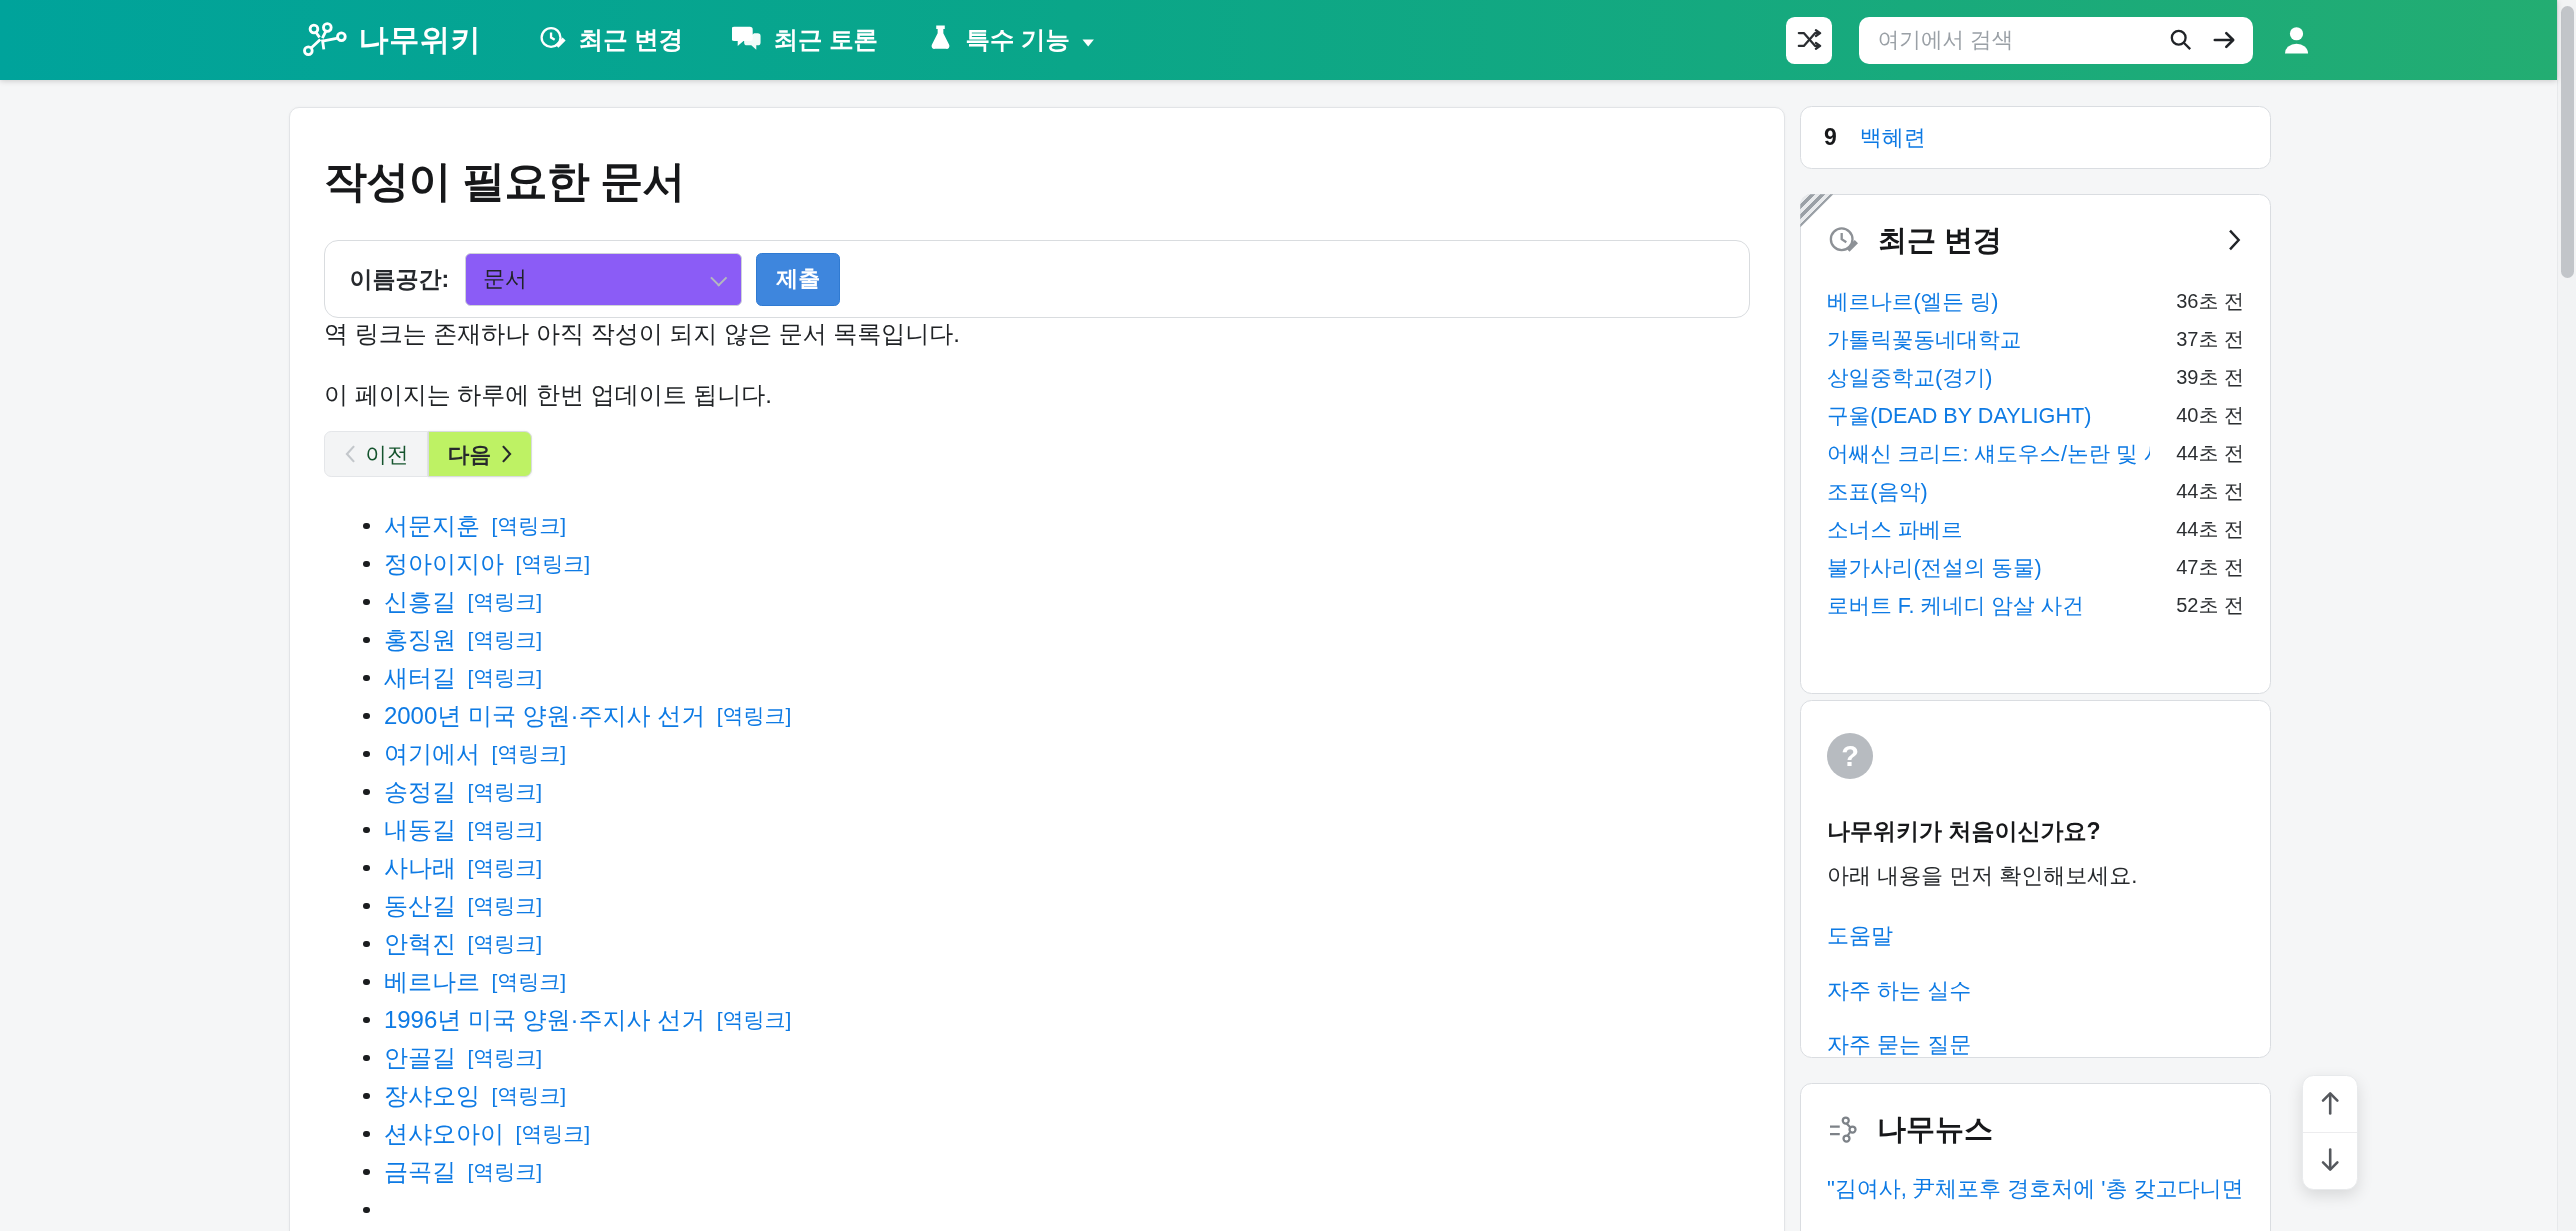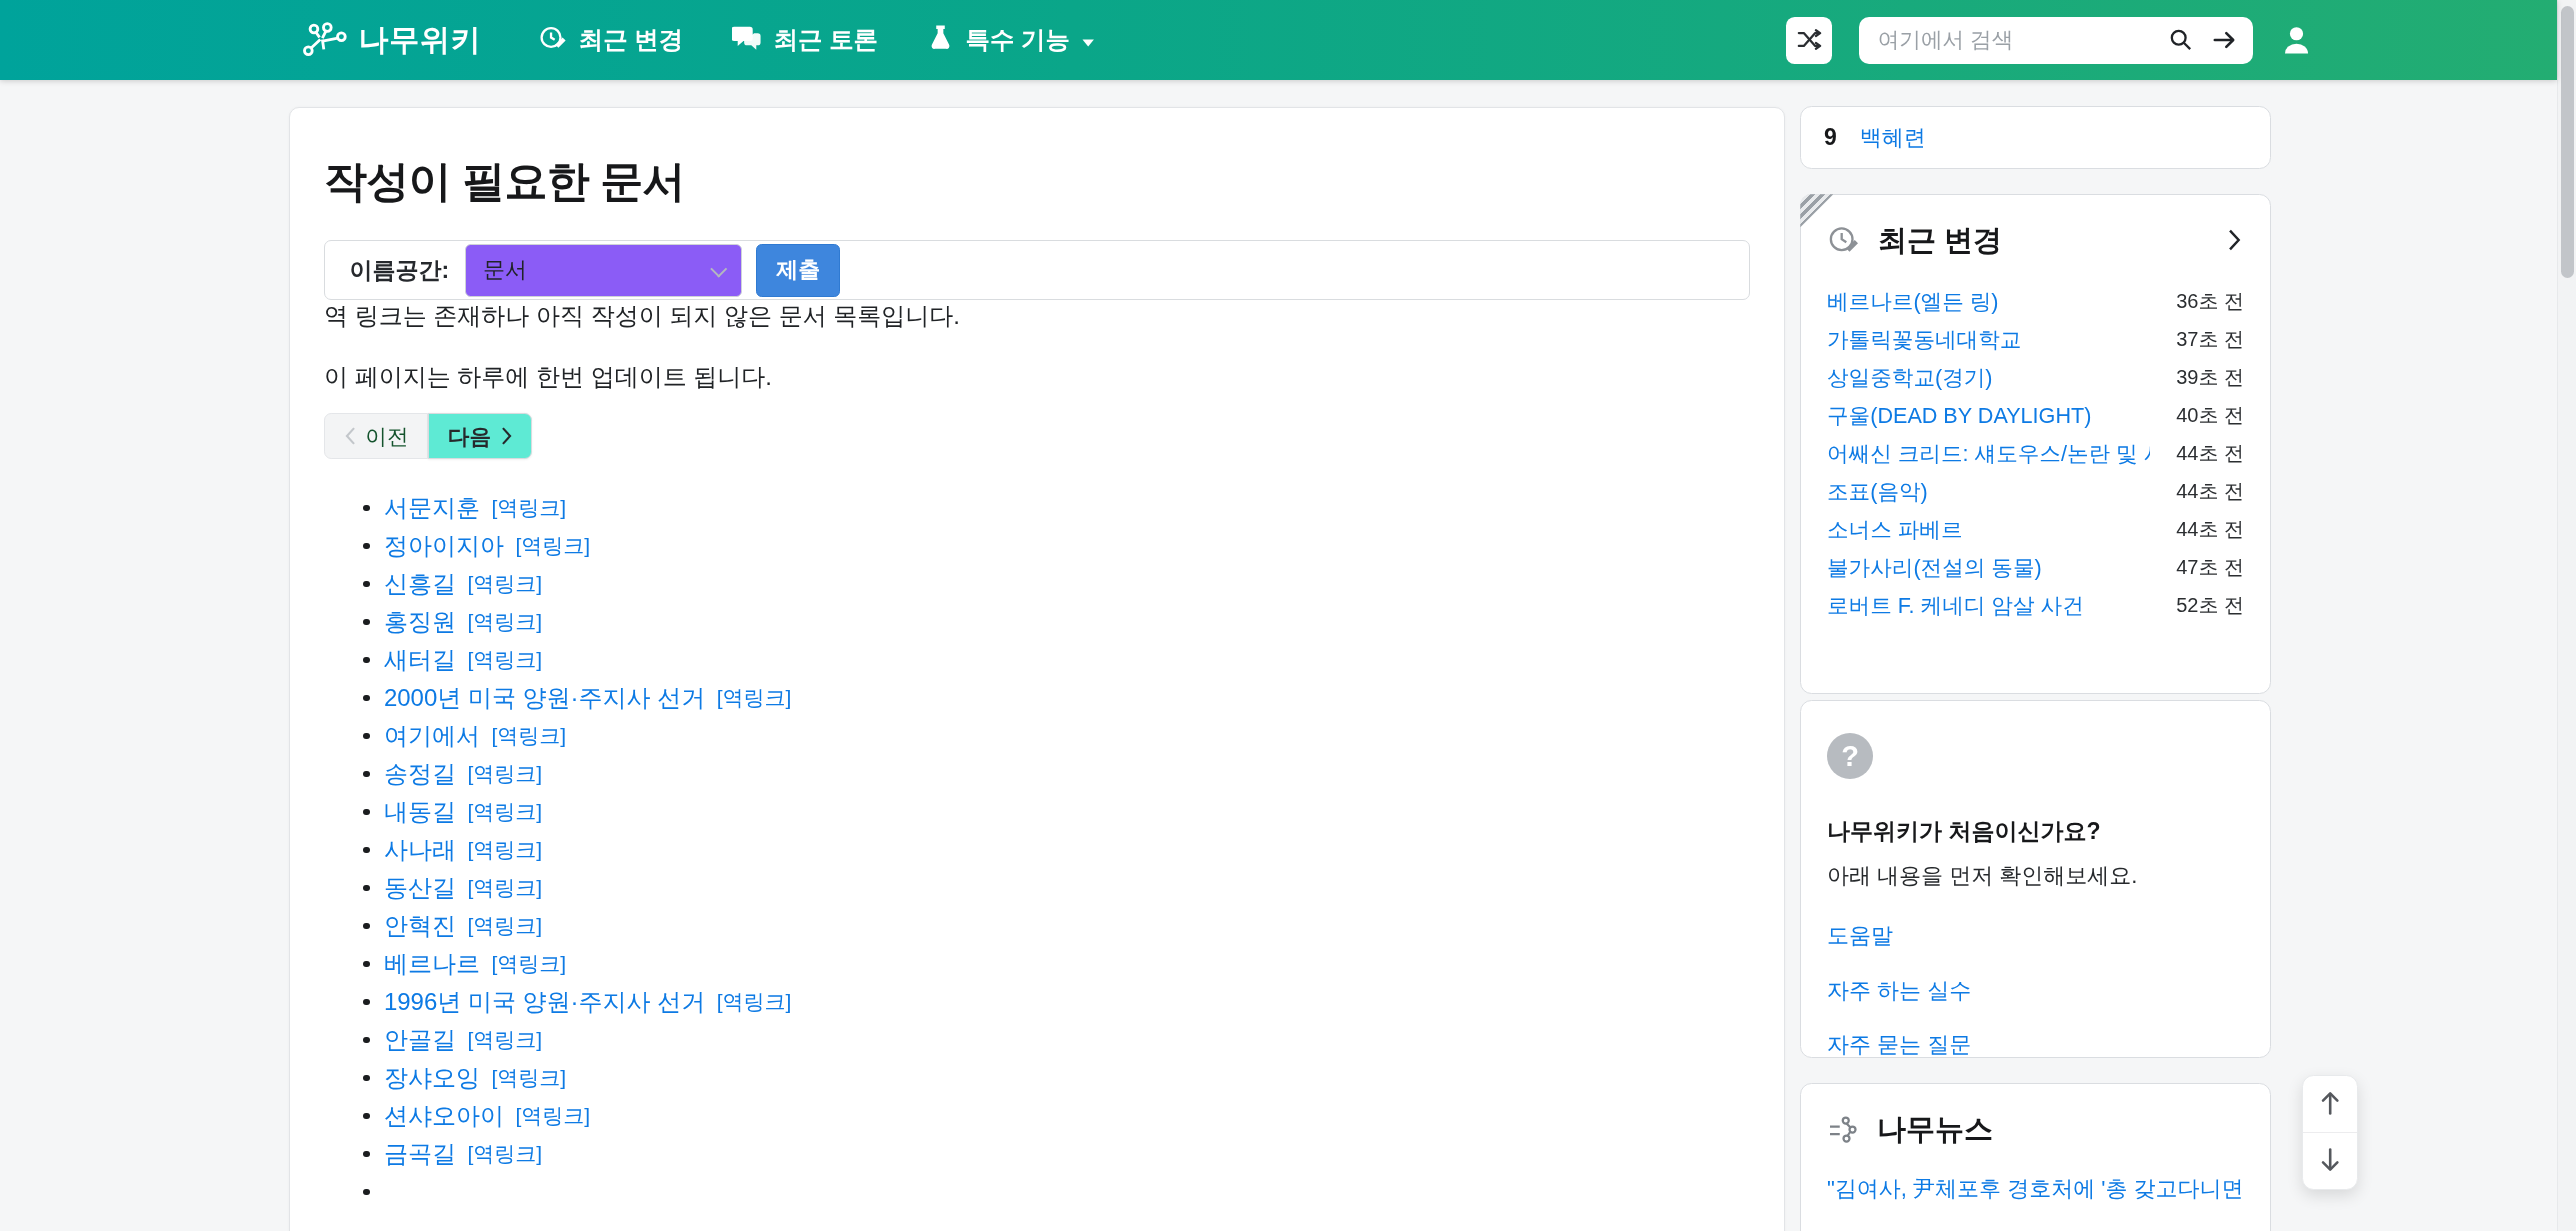--- a/index.html
+++ b/index.html
@@ -25,37 +25,37 @@
   .search-box input { flex:1; min-width:0; border:none; outline:none; font-size:21.6px;
     color:#202124; font-family:inherit; background:transparent; }
   .search-box input::placeholder { color:#9aa0a6; }
   .icon-btn { display:flex; align-items:center; justify-content:center; cursor:pointer; }
 
   
   .main-card { position:absolute; left:289px; top:107px; width:1496px; height:1178px;
     background:#fff; border:0.7px solid #e2e4e7; border-radius:10px;
     box-shadow:0 0.7px 2.9px rgba(0,0,0,.04); padding:0 34px; }
   .main-title { margin-top:45px; font-size:43px; font-weight:800; color:#17181a; letter-spacing:-0.7px; }
-  .ns-form { margin-top:29px; border:0.7px solid #d9dcdf; border-radius:7px; height:60px;
+  .ns-form { margin-top:29px; border:0.7px solid #d9dcdf; border-radius:14px; height:78px;
     display:flex; align-items:center; padding:0 24.4px; }
   .ns-label { font-size:23px; font-weight:700; color:#26292d; }
   .ns-select { margin-left:16px; width:277px; height:53px; border:0.7px solid #cfd3d7; border-radius:5.7px;
     display:flex; align-items:center; padding:0 17px; font-size:22px; color:#202326;
     position:relative; cursor:pointer; background:#8b5cf6; }
   .ns-select .chev { position:absolute; right:17px; top:18.7px; width:11.5px; height:11.5px;
     border-right:2.2px solid #b4b9be; border-bottom:2.2px solid #b4b9be; transform:rotate(45deg); }
   .submit-btn { margin-left:14.4px; height:53px; padding:0 18.7px; background:#3e86dd;
     border:0.7px solid #2f7ad2; border-radius:5.7px; color:#fff; font-size:22px; font-weight:600;
     font-family:inherit; cursor:pointer; }
   .desc { font-size:24px; color:#202326; }
   .desc1 { }
   .desc2 { margin-top:29px; }
   .pager { margin-top:20px; display:inline-flex; }
   .pager-btn { height:46px; display:flex; align-items:center; gap:8.6px; padding:0 18.7px;
-    font-size:21.6px; border:0.7px solid #d8dbde; background:#5eead4; color:#26292c; cursor:pointer; }
+    font-size:21.6px; border:0.7px solid #d8dbde; background:#bef264; color:#26292c; cursor:pointer; }
   .pager-prev { border-radius:7.2px 0 0 7.2px; background:#f3f4f5; color:#14532d; border-color:#e4e6e9; }
   .pager-next { border-radius:0 7.2px 7.2px 0; font-weight:600; box-shadow:0 0.7px 2.2px rgba(0,0,0,.06); }
   .doc-list { margin-top:30px; list-style:none; padding-left:39px; }
   .doc-list li { height:38px; display:flex; align-items:center; }
   .doc-list li::before { content:""; width:6.5px; height:6.5px; border-radius:50%; background:#1b1d1f;
     margin-right:14.4px; flex-shrink:0; }
   a.blue, .blue-link { color:#0d7ae4; text-decoration:none; cursor:pointer; }
   .doc-link { font-size:24px; }
   .rev-tag { font-size:21px; margin-left:11.5px; }
 

